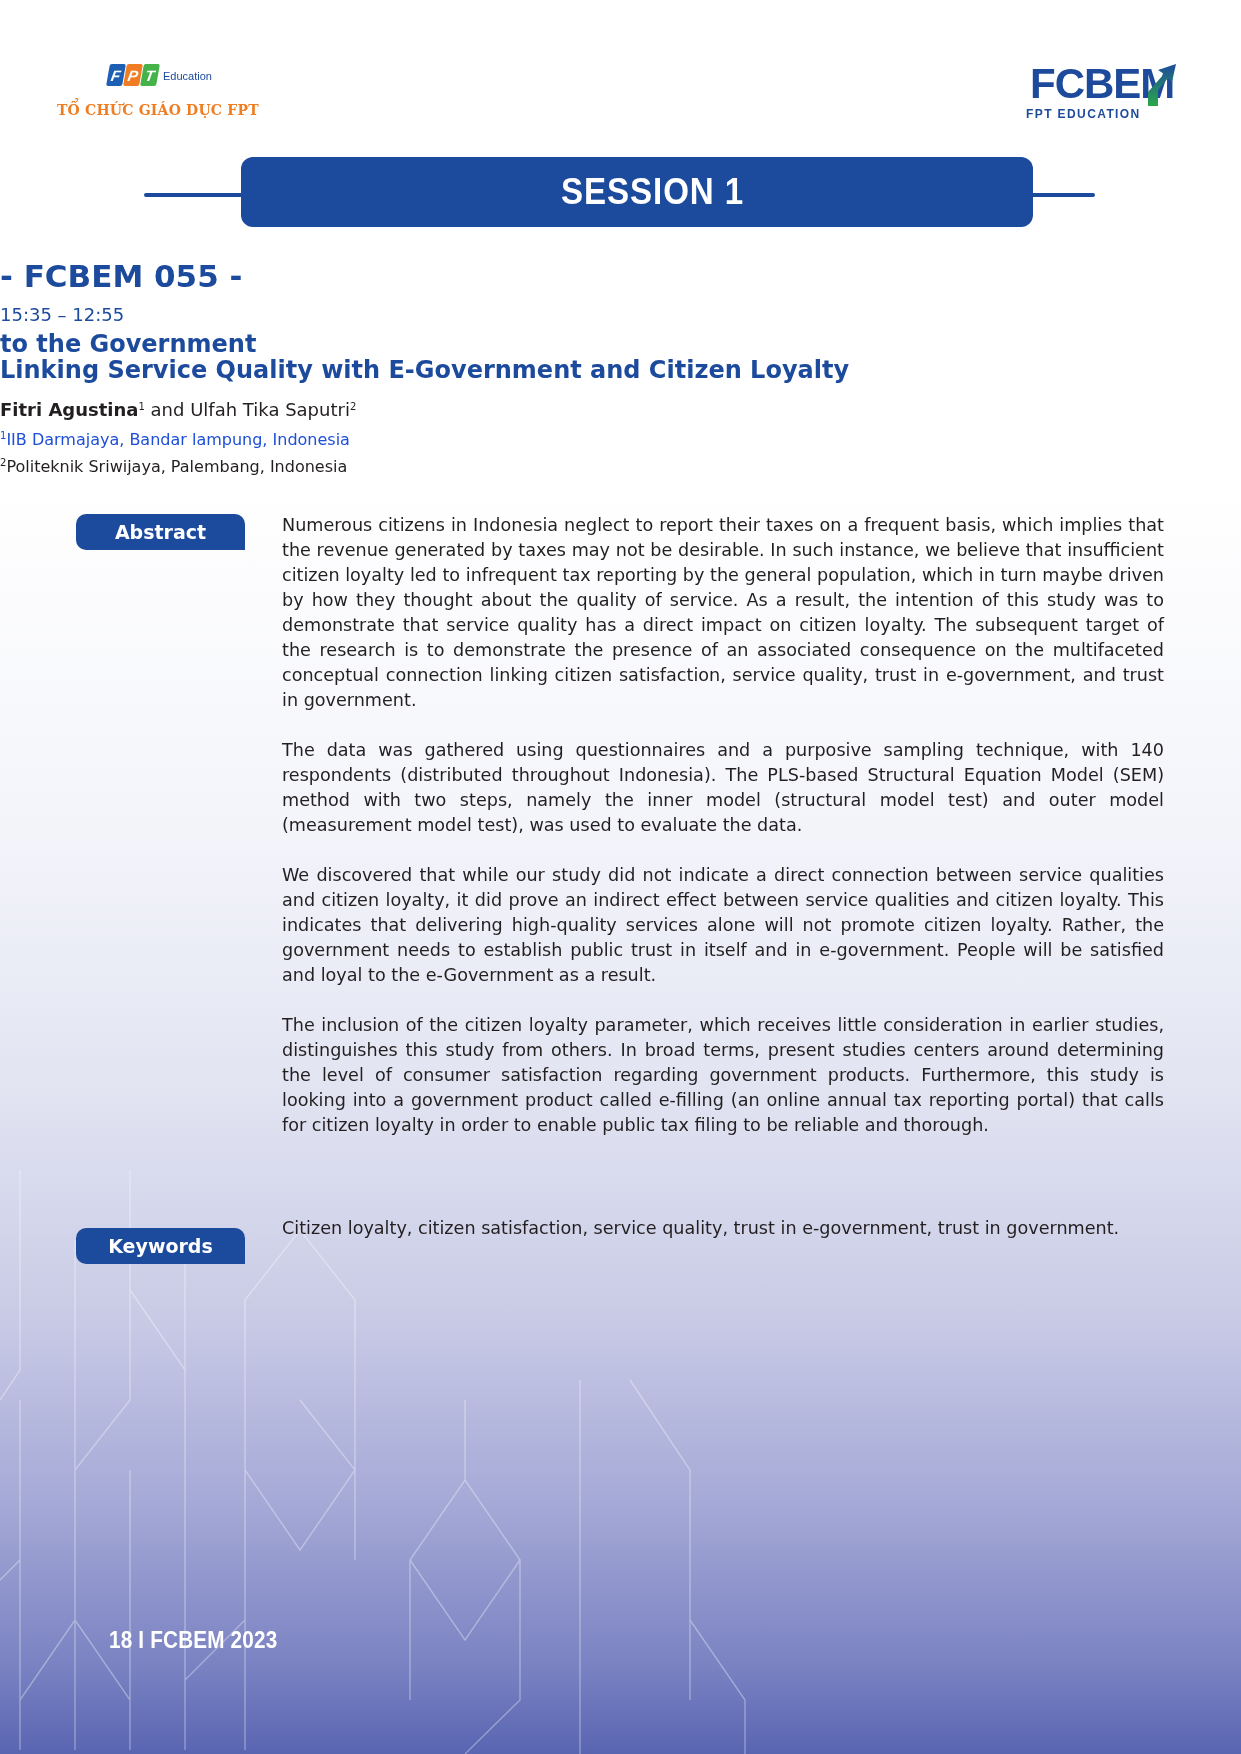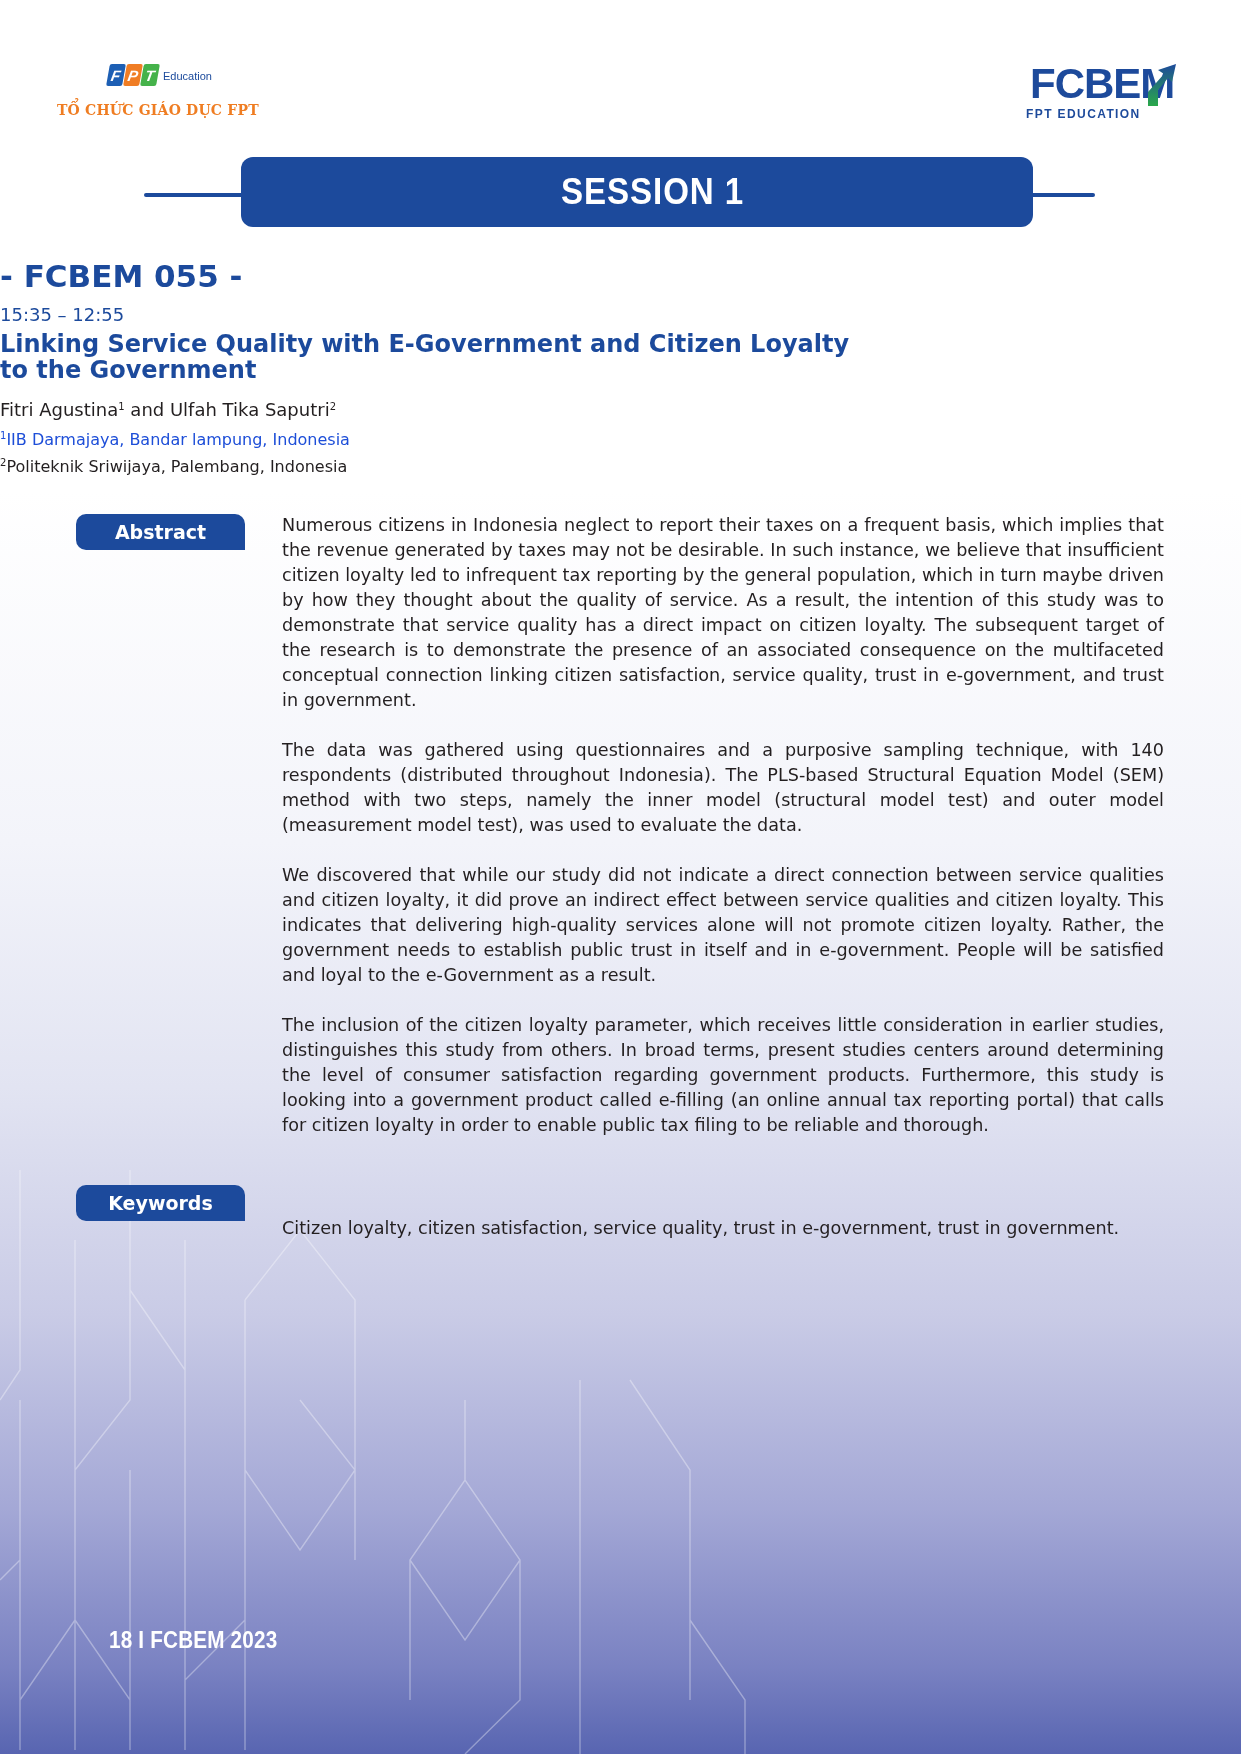--- a/index.html
+++ b/index.html
@@ -29,30 +29,30 @@
   .session-line.right { left: 992px; width: 103px; }
   .session-box { position: absolute; left: 241px; top: 157px; width: 760px; height: 70px; background: #1c4a9c; border-radius: 12px; display: flex; align-items: center; justify-content: center; padding-left: 32px; }
   .session-box span { color: #fff; font: bold 36px "Liberation Sans", sans-serif; letter-spacing: 1px; transform: scaleX(0.92); }
 
   
   .center { position: absolute; left: 0; width: 1095px; text-align: left; }
   .code { top: 258px; font: bold 31px "DejaVu Sans", sans-serif; color: #1c4a9c; }
   .time { top: 304px; font: 18px "DejaVu Sans", sans-serif; color: #1c4a9c; }
   .title { top: 331px; font: bold 24px "DejaVu Sans", sans-serif; color: #1c4a9c; line-height: 26px; }
   .authors { top: 399px; font: 18px "DejaVu Sans", sans-serif; color: #231f20; }
-  .authors b { font-weight: normal; }
+  .authors b { font-weight: bold; }
   .authors sup, .aff sup { font-size: 10px; vertical-align: 6px; }
   .aff1 { top: 430px; font: 16px "DejaVu Sans", sans-serif; color: #1d4ed8; }
   .aff2 { top: 457px; font: 16px "DejaVu Sans", sans-serif; color: #231f20; }
 
   
   .label-tab { position: absolute; left: 76px; width: 169px; height: 36px; background: #1c4a9c; border-radius: 10px 10px 0 10px; display: flex; align-items: center; justify-content: center; }
   .label-tab span { color: #fff; font: bold 19px "DejaVu Sans", sans-serif; }
   .label-abstract { top: 514px; }
-  .label-keywords { top: 1185px; }
+  .label-keywords { top: 1228px; }
 
   .abstract { position: absolute; left: 282px; top: 513px; width: 882px; font: 17.6px "DejaVu Sans", sans-serif; line-height: 25px; color: #231f20; text-align: justify; }
   .abstract p { margin: 0 0 25px 0; }
   .keywords { position: absolute; left: 282px; top: 1216px; width: 882px; font: 17.6px "DejaVu Sans", sans-serif; line-height: 25px; color: #231f20; text-align: justify; }
 
   .footer { position: absolute; left: 109px; top: 1627px; color: #fff; font: bold 23px "Liberation Sans", sans-serif; transform: scaleX(0.9); transform-origin: left; letter-spacing: 0.2px; }
 </style>
 </head>
 <body>
 
@@ -89,22 +89,22 @@
 
 <div class="session-line left"></div>
 <div class="session-line right"></div>
 <div class="session-box">
   <span>SESSION 1</span>
 </div>
 
 <div class="center code">- FCBEM 055 -</div>
 <div class="center time">15:35 – 12:55</div>
 <div class="center title">
+  <div>to the Government</div>
   <div>Linking Service Quality with E-Government and Citizen Loyalty</div>
-  <div>to the Government</div>
 </div>
 <div class="center authors">
   <b>Fitri Agustina</b><sup>1</sup><span style="white-space:pre"> and </span><span>Ulfah Tika Saputri</span><sup>2</sup>
 </div>
 <div class="center aff aff1">
   <sup>1</sup><span>IIB Darmajaya, Bandar lampung, Indonesia</span>
 </div>
 <div class="center aff aff2">
   <sup>2</sup><span>Politeknik Sriwijaya, Palembang, Indonesia</span>
 </div>

